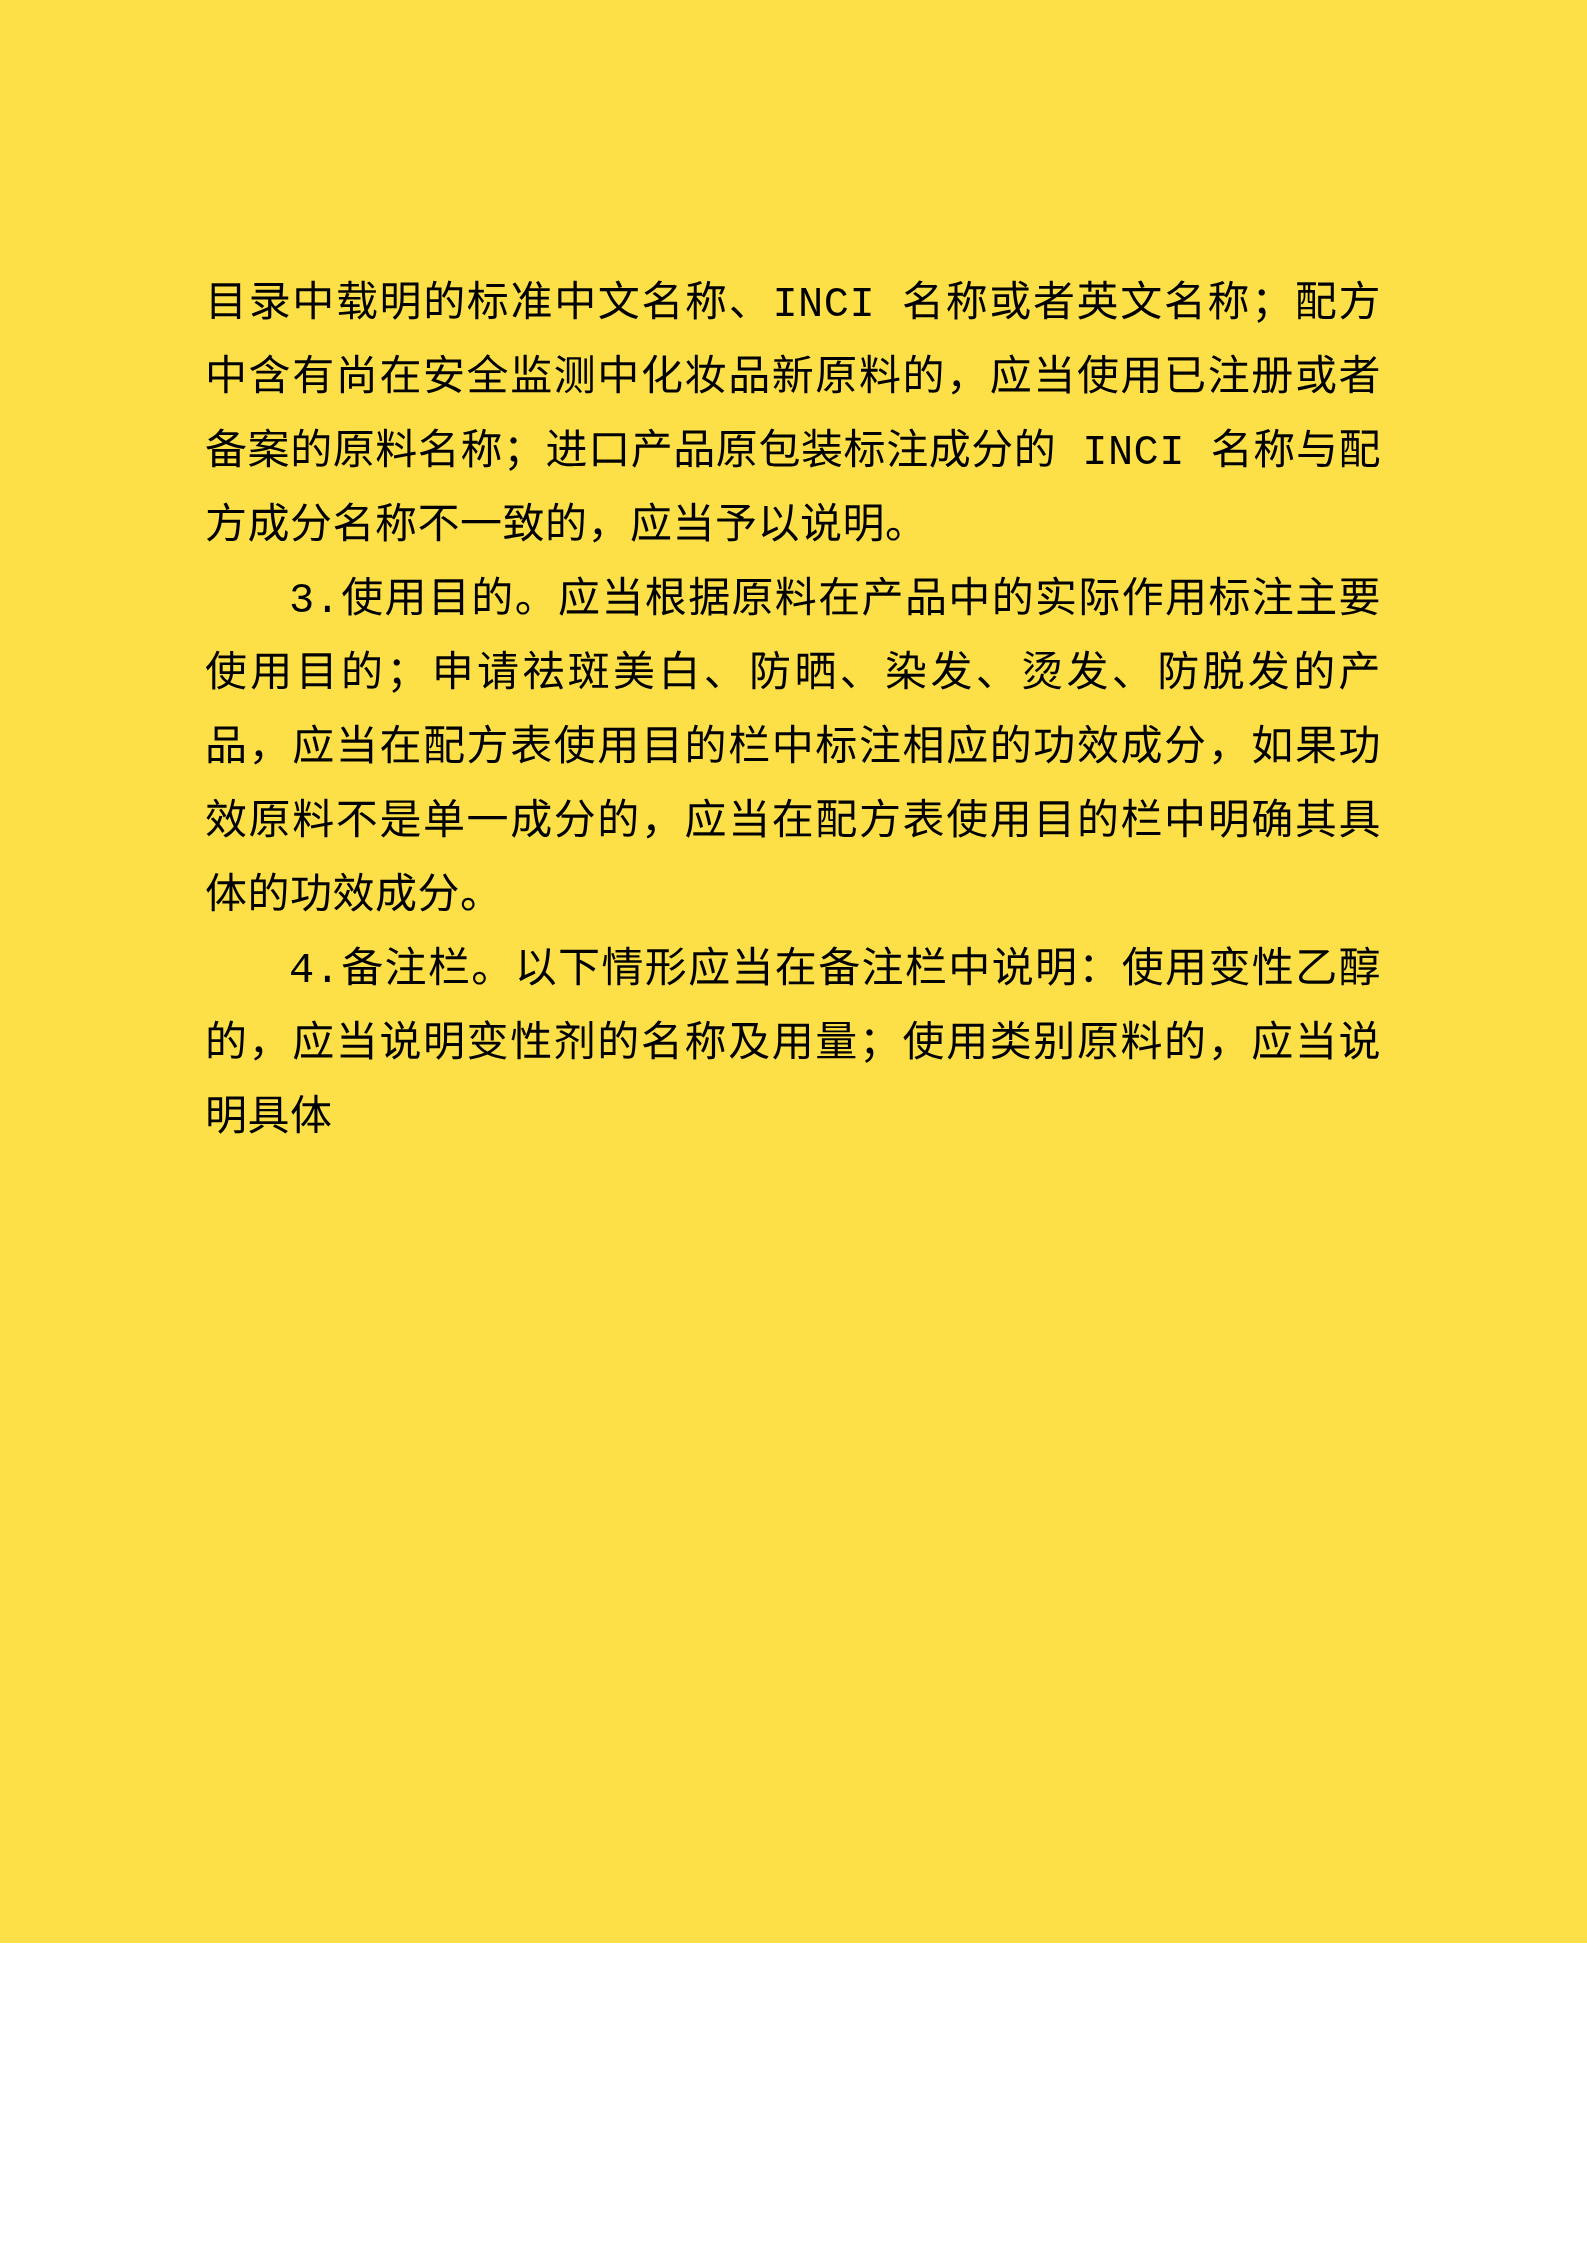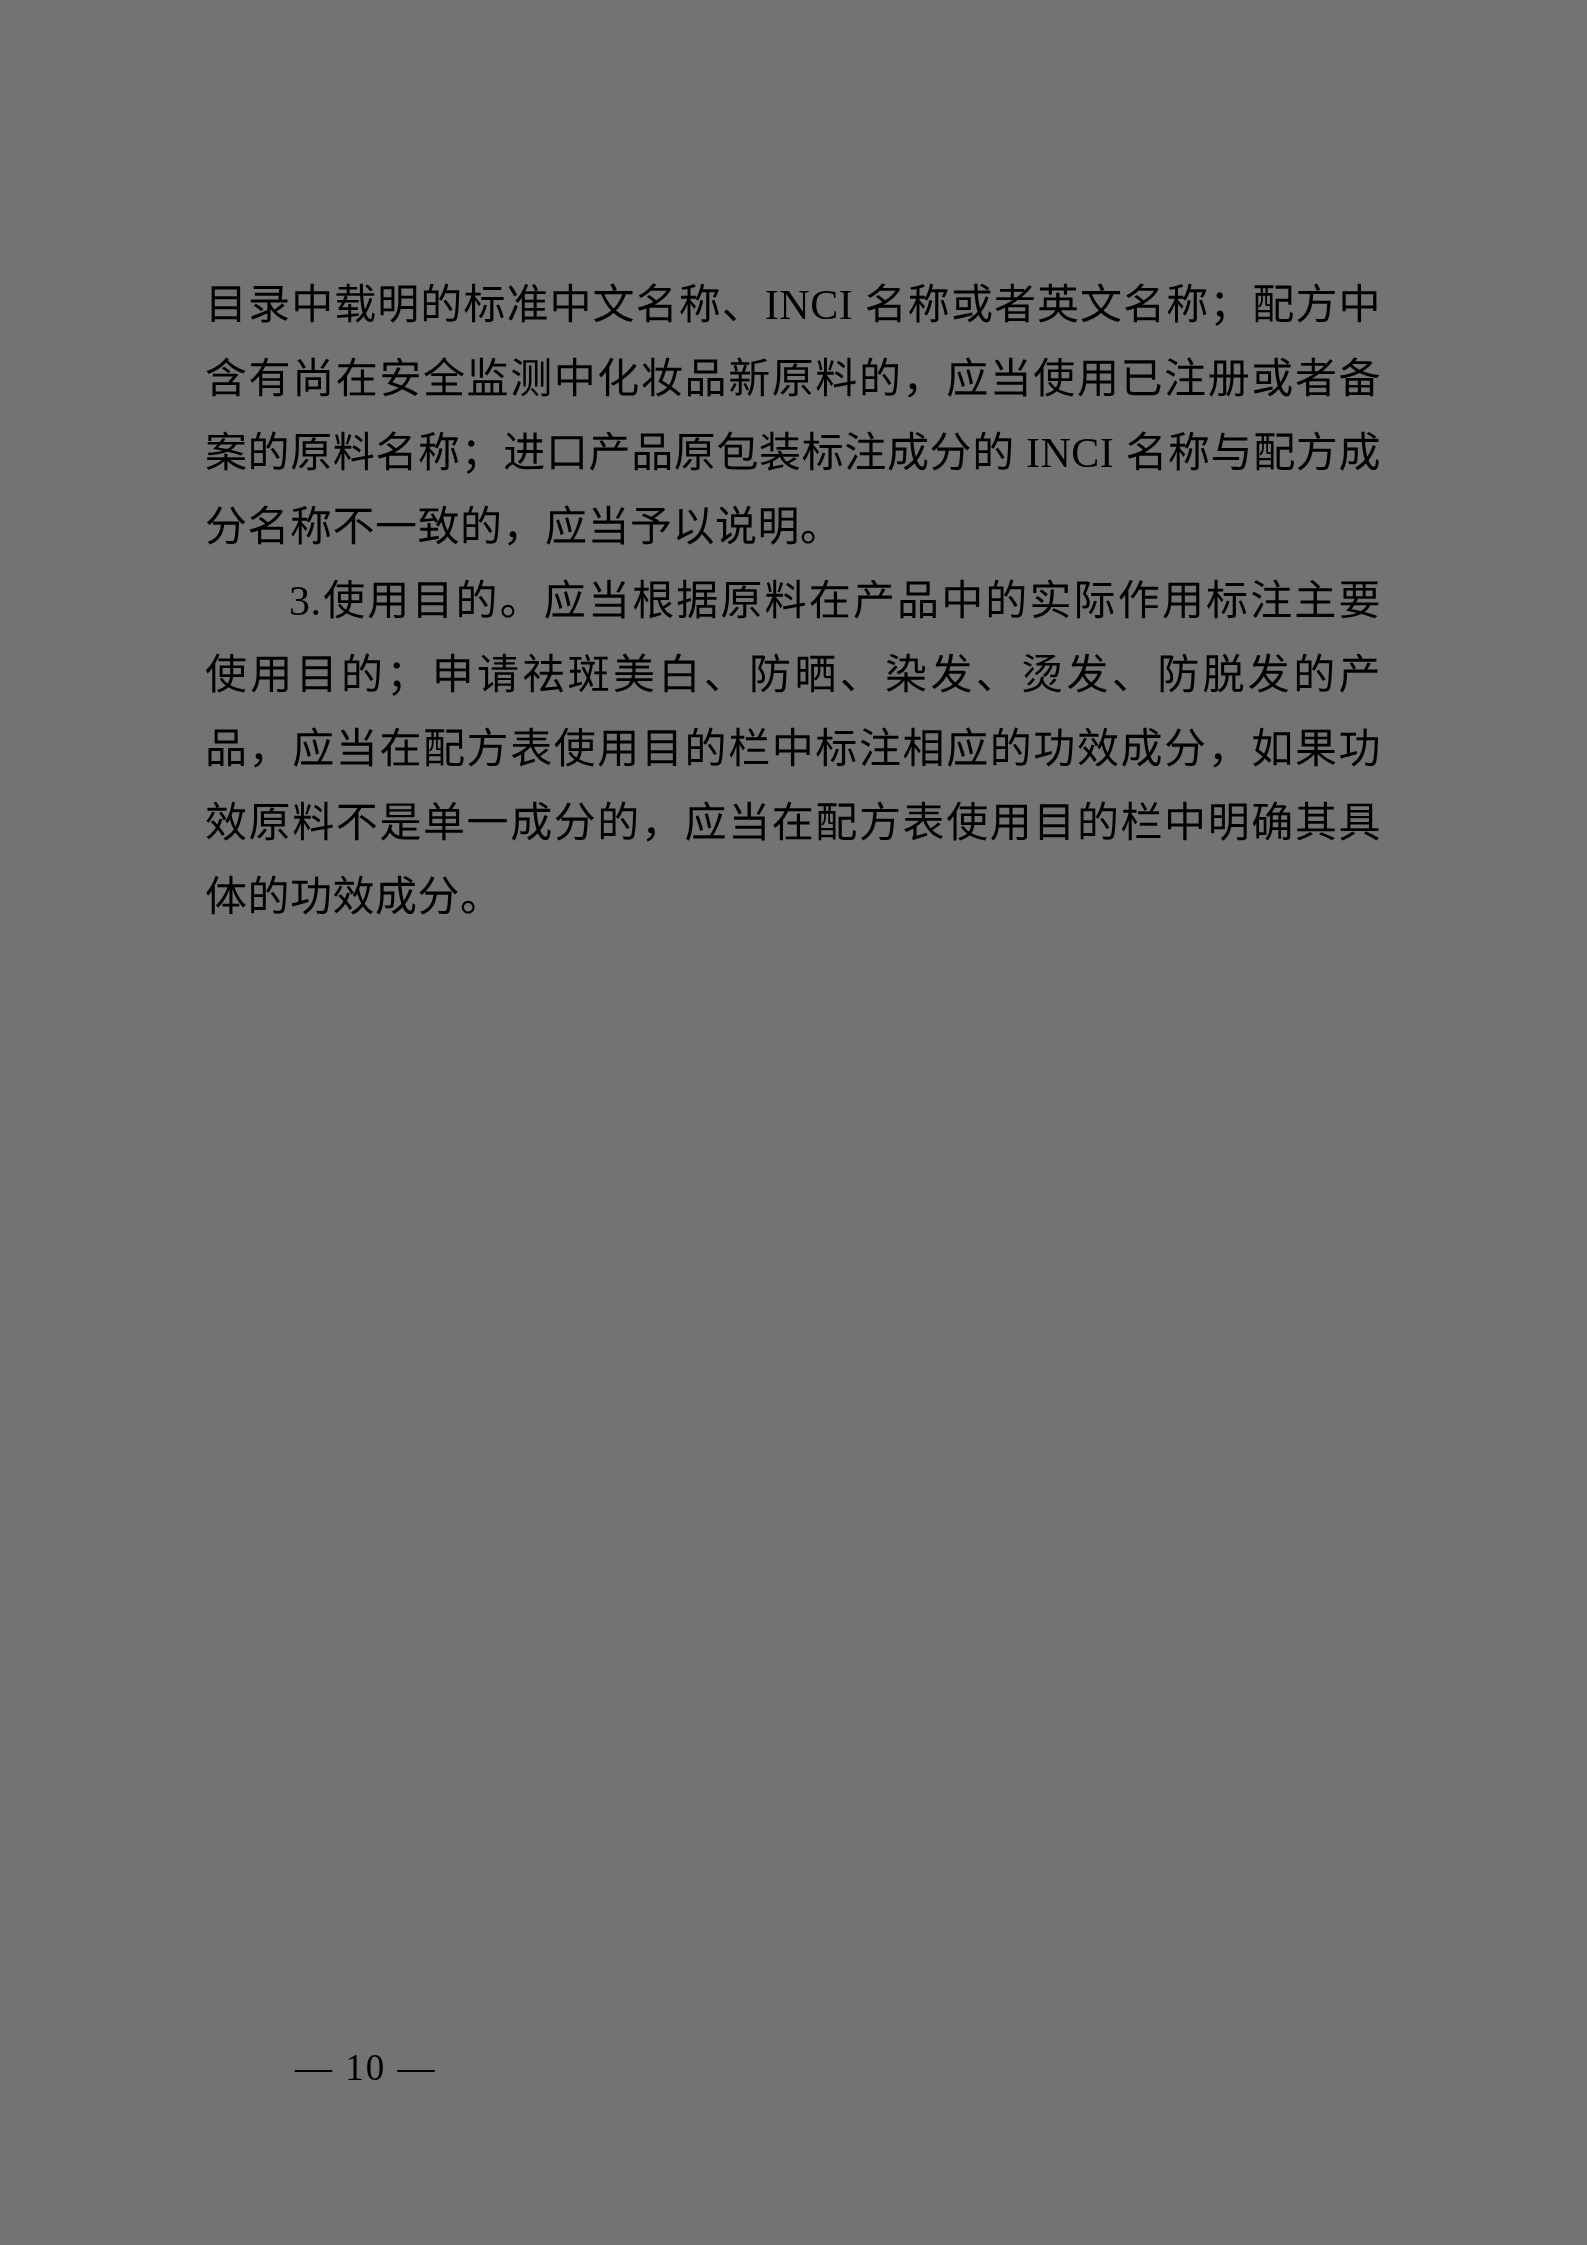--- a/index.html
+++ b/index.html
@@ -3,24 +3,24 @@
 <meta charset="utf-8">
 <style>
   html, body {
     margin: 0;
     padding: 0;
     background: #ffffff;
   }
   .page {
     position: relative;
     width: 1587px;
-    height: 2245px;
-    background: #737373;
+    height: 1943px;
+    background: #fde047;
     overflow: hidden;
-    font-family: Liberation Serif, serif;
+    font-family: Liberation Mono, monospace;
     color: #000000;
   }
   .text-block {
     position: absolute;
     left: 205px;
     top: 268px;
     width: 1176px;
     font-size: 42px;
     line-height: 74px;
     text-align: justify;
@@ -46,19 +46,20 @@
   }
 </style>
 </head>
 <body>
 
 <div class="page">
 
   <main class="text-block">
     <p class="para continuation">目录中载明的标准中文名称、INCI 名称或者英文名称；配方中含有尚在安全监测中化妆品新原料的，应当使用已注册或者备案的原料名称；进口产品原包装标注成分的 INCI 名称与配方成分名称不一致的，应当予以说明。</p>
     <p class="para">3.使用目的。应当根据原料在产品中的实际作用标注主要使用目的；申请祛斑美白、防晒、染发、烫发、防脱发的产品，应当在配方表使用目的栏中标注相应的功效成分，如果功效原料不是单一成分的，应当在配方表使用目的栏中明确其具体的功效成分。</p>
+    <p class="para">4.备注栏。以下情形应当在备注栏中说明：使用变性乙醇的，应当说明变性剂的名称及用量；使用类别原料的，应当说明具体</p>
   </main>
 
   <footer class="page-footer">
     <span>— 10 —</span>
   </footer>
 
 </div>
 
 </body></html>

